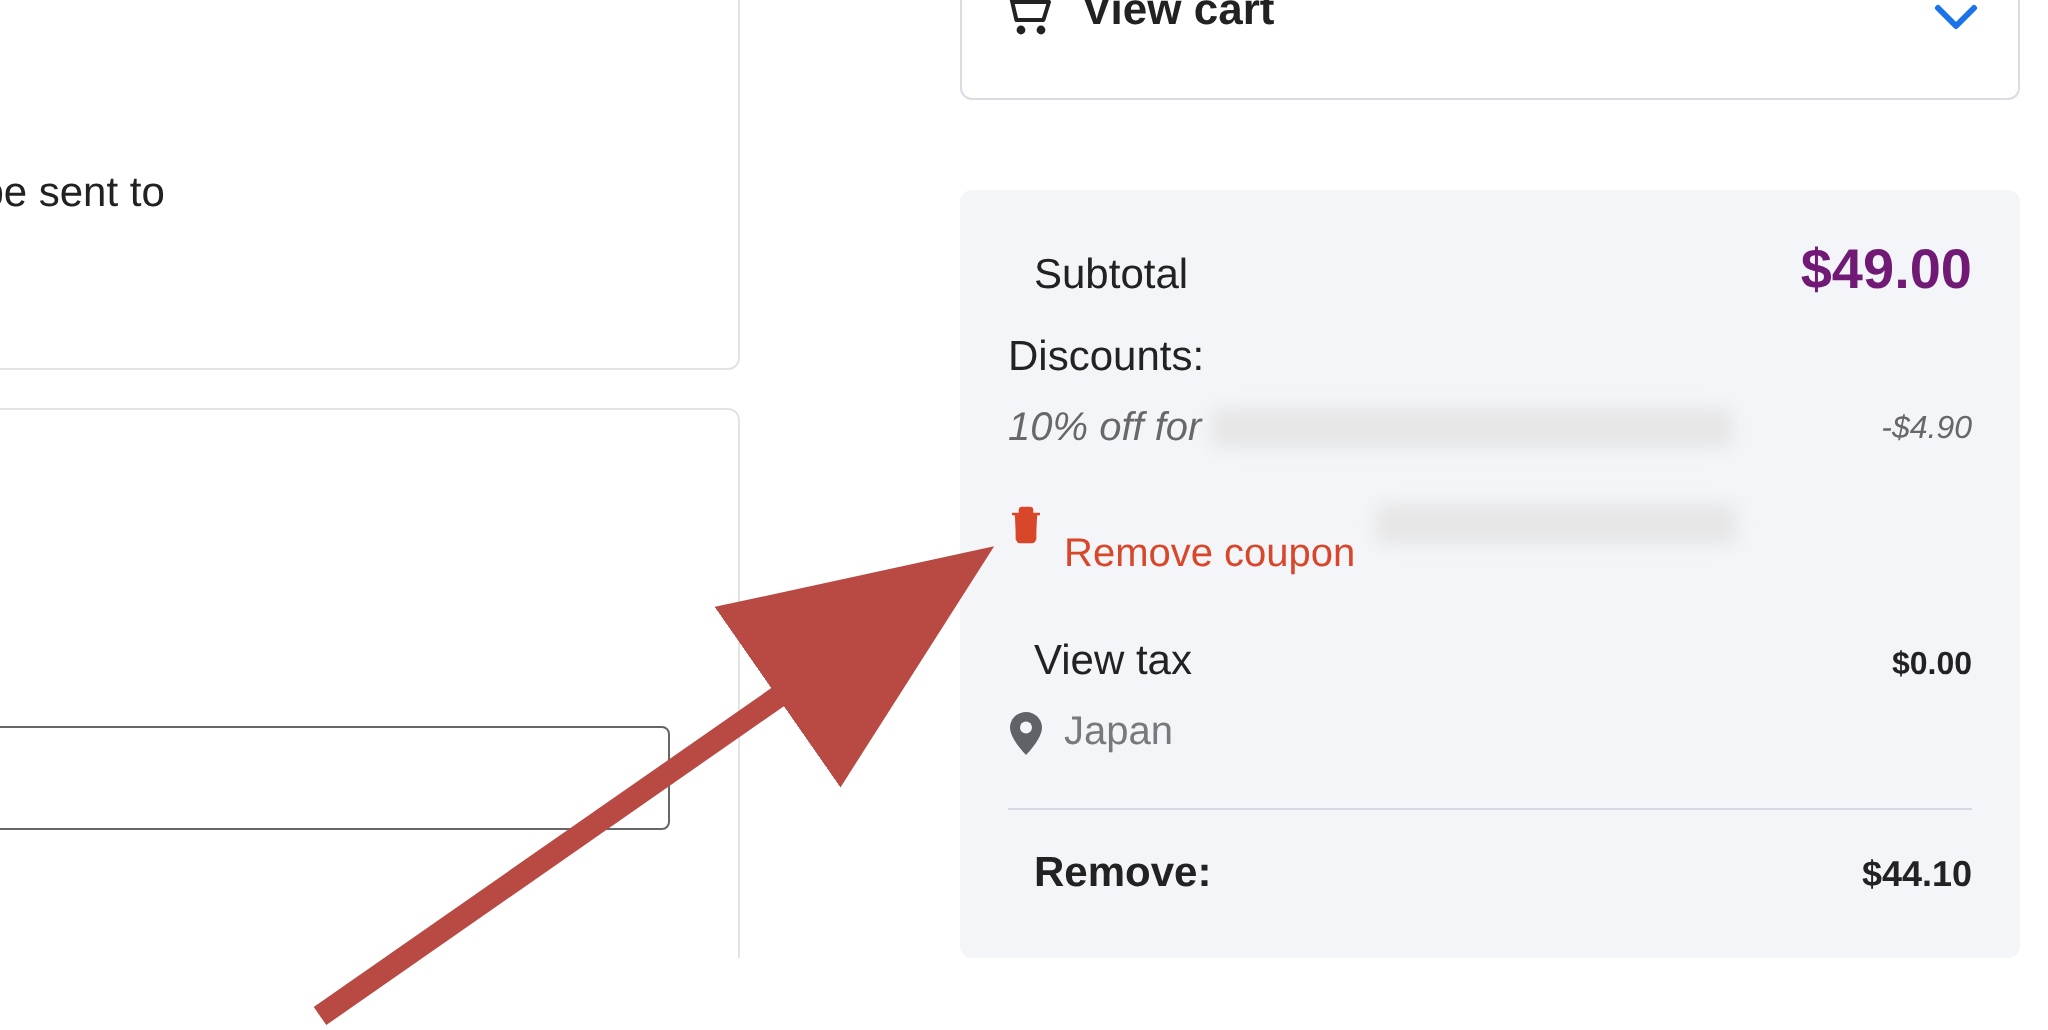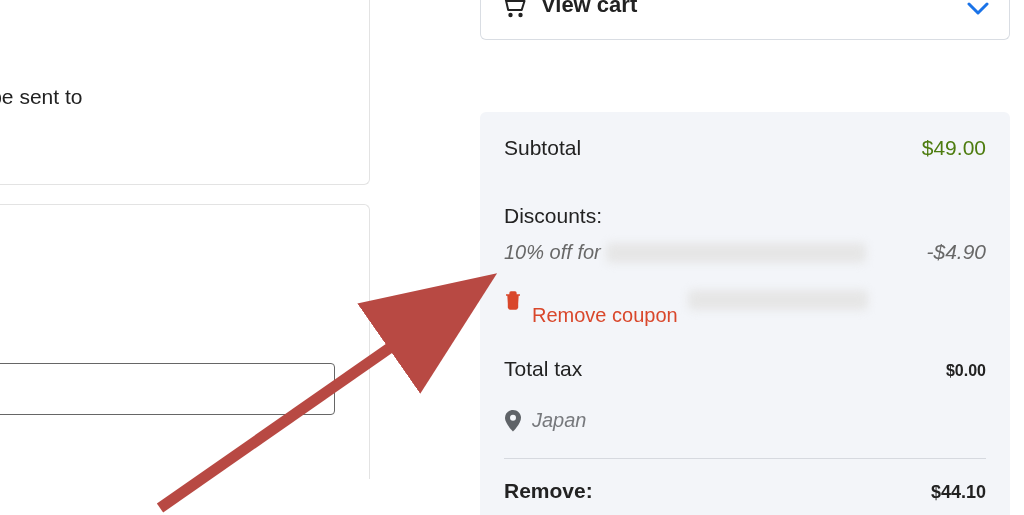--- a/index.html
+++ b/index.html
@@ -65,26 +65,26 @@
       left: 480px;
       top: 0;
       width: 530px;
     }
     .view-cart-box {
       border: 1px solid #d9dde3;
       border-radius: 6px;
       border-top: none;
       border-top-left-radius: 0;
       border-top-right-radius: 0;
-      height: 40px;
+      height: 50px;
       display: flex;
       align-items: flex-start;
       padding: 0 20px 14px 20px;
       cursor: pointer;
-      margin-bottom: 72px;
+      margin-bottom: 45px;
       position: relative;
     }
     .cart-icon {
       width: 26px;
       height: 22px;
       margin-right: 14px;
       margin-top: -4px;
     }
     .view-cart-label {
       font-size: 22px;
@@ -101,31 +101,32 @@
     }
     .summary-box {
       background: #f3f5f9;
       border-radius: 6px;
       padding: 24px 24px 30px 24px;
     }
     .row {
       display: flex;
       justify-content: space-between;
       align-items: baseline;
+      margin-left: 13px;
     }
     .subtotal-label, .discounts-label, .salestax-label, .total-label {
       font-size: 21px;
       color: #222;
     }
     .subtotal-value {
-      font-size: 21px;
-      font-weight: 400;
-      color: #4d7c0f;
-    }
-    .discounts-label { margin-top: 44px; }
+      font-size: 28px;
+      font-weight: 700;
+      color: #701a75;
+    }
+    .discounts-label { margin-top: 16px; }
     .discount-line {
       display: flex;
       justify-content: space-between;
       align-items: center;
       margin-top: 12px;
     }
     .discount-descr {
       font-size: 20px;
       font-style: italic;
       color: #686868;
@@ -134,21 +135,21 @@
       display: inline-block;
       background: #e6e6e6;
       filter: blur(4px);
       border-radius: 5px;
       height: 20px;
       vertical-align: -4px;
     }
     .blur-chip.wide { width: 260px; }
     .blur-chip.med { width: 180px; }
     .discount-value {
-      font-size: 21px;
+      font-size: 16px;
       font-style: italic;
       color: #686868;
     }
     .remove-coupon-row {
       display: flex;
       align-items: center;
       margin-top: 8px;
       gap: 10px;
       cursor: pointer;
     }
@@ -161,25 +162,24 @@
       color: #d9472b;
       margin-top: 32px;
     }
     .salestax-row { margin-top: 30px; }
     .salestax-value {
       font-size: 16px;
       font-weight: 700;
       color: #222;
     }
     .location-row {
-      margin-top: 28px;
+      margin-top: 12px;
       display: flex;
       align-items: center;
       gap: 10px;
-      font-style: italic;
     }
     .pin-icon { width: 18px; height: 22px; }
     .location-label { font-size: 20px; color: #77797d; }
     .divider {
       height: 1px;
       background: #d6d9df;
       margin: 26px 0 20px;
     }
     .total-row .total-label { font-weight: 700; }
     .total-value { font-size: 18px; font-weight: 700; color: #222; }
@@ -240,21 +240,21 @@
         <svg viewBox="0 0 18 20" width="18" height="20">
           <path d="M2 5h14M6 5V3a1 1 0 011-1h4a1 1 0 011 1v2M4 5l1 13a1 1 0 001 1h6a1 1 0 001-1l1-13" fill="#d9472b" stroke="#d9472b" stroke-width="1.3" stroke-linejoin="round"></path>
           <rect x="3.8" y="5" width="10.4" height="13.5" rx="1" fill="#d9472b"></rect>
         </svg>
       </span>
       <span class="remove-coupon-label">Remove coupon </span>
       <span class="blur-chip med"></span>
     </div>
 
     <div class="row salestax-row">
-      <span class="salestax-label">Total tax</span>
+      <span class="salestax-label">View tax</span>
       <span class="salestax-value">$0.00</span>
     </div>
 
     <div class="location-row">
       <span class="pin-icon">
         <svg viewBox="0 0 18 22" width="18" height="22">
           <path d="M9 0C4.6 0 1 3.5 1 7.8c0 5.8 8 13.7 8 13.7s8-7.9 8-13.7C17 3.5 13.4 0 9 0z" fill="#5f6368"></path>
           <circle cx="9" cy="7.8" r="3" fill="#f3f5f9"></circle>
         </svg>
       </span>

